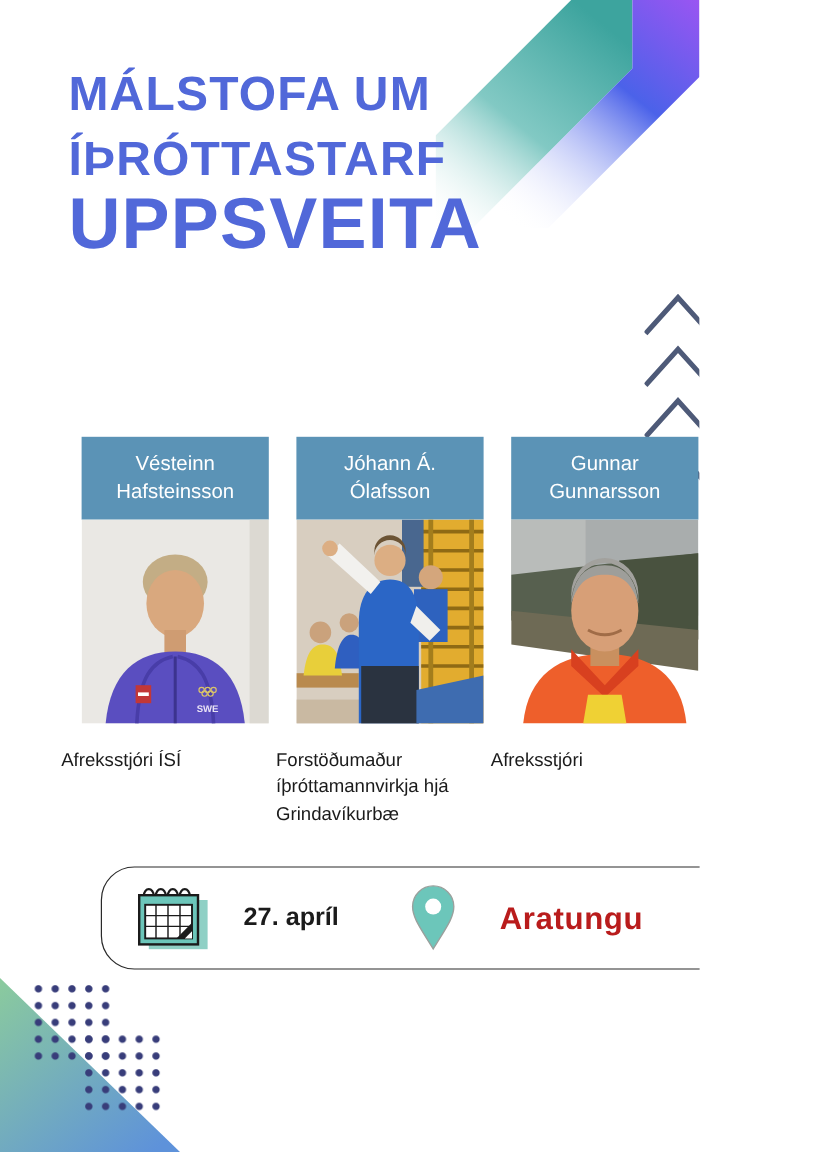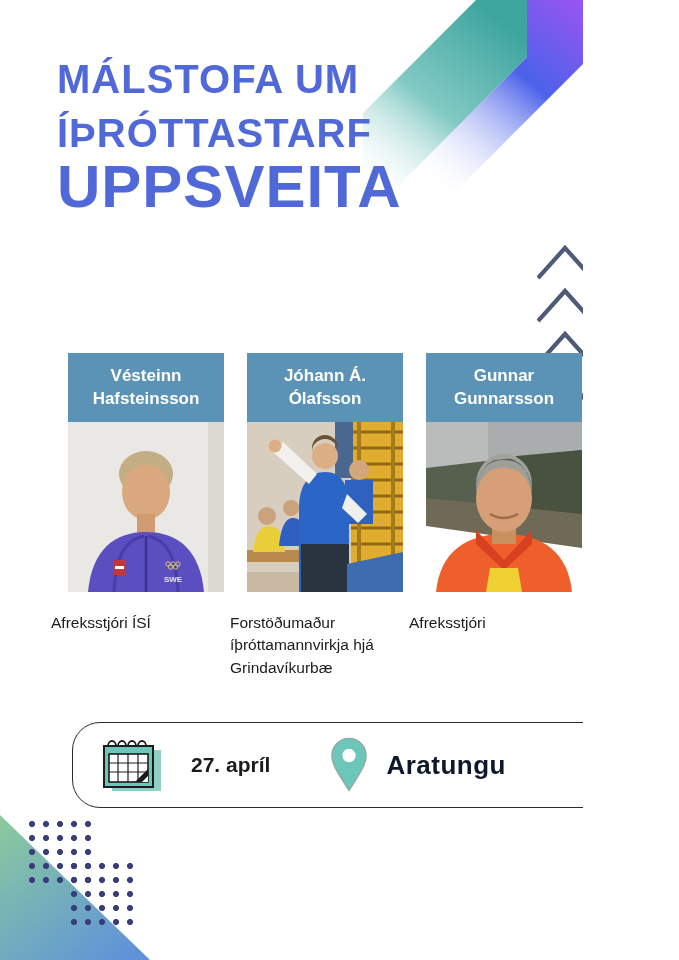--- a/index.html
+++ b/index.html
@@ -22,38 +22,38 @@
     display:flex; align-items:center; justify-content:center; text-align:center;
     font-size:18px; font-weight:bold; line-height:1.55; padding:14px 36px;
   }
 
   
   .cards { position:absolute; left:68px; top:353px; display:flex; gap:23px; }
   .card { width:156px; }
   .card-header {
     background:#5b93b6; color:#ffffff; min-height:69px;
     display:flex; align-items:center; justify-content:center; text-align:center;
-    font-size:17px; font-weight:bold; line-height:1.3; padding:8px 6px;
+    font-size:17px; font-weight:normal; line-height:1.3; padding:8px 6px;margin-top:11px;
   }
   .card-photo { width:156px; height:170px; display:block; }
   .card-role {
     width:190px; margin-left:-17px; margin-top:20px; text-align:left;
     color:#1b1b1b; font-size:15.5px; font-weight:normal; line-height:1.45;
   }
 
   
   .footer {
-    position:absolute; left:72px; top:722px; width:544px; height:86px;
+    position:absolute; left:84px; top:722px; width:544px; height:86px;
     background:#ffffff; border:1.5px solid #2a2a2a; border-radius:28px;
     display:flex; align-items:center; padding:0 26px;
   }
   .cal-icon { width:66px; height:60px; flex:0 0 auto; }
   .date-block { margin-left:26px; color:#1b1b1b; font-weight:bold; font-size:21px; line-height:1.3; }
   .pin-icon { width:42px; height:58px; margin-left:58px; flex:0 0 auto; }
-  .location { margin-left:16px; color:#0f172a; font-weight:bold; font-size:26px; letter-spacing:0.5px; }
+  .location { margin-left:34px; color:#b91c1c; font-weight:bold; font-size:26px; letter-spacing:0.5px; }
 
   
   .decor-ribbon { position:absolute; top:0; right:0; width:220px; height:200px; }
   .decor-chevrons { position:absolute; top:232px; right:0; width:46px; height:180px; }
   .decor-triangle { position:absolute; left:0; top:810px; width:160px; height:150px; }
   .dots {
     position:absolute;
     background-image:radial-gradient(circle at 4px 4px, #383d7a 2.6px, transparent 3.5px);
     background-size:14px 14px;
   }

